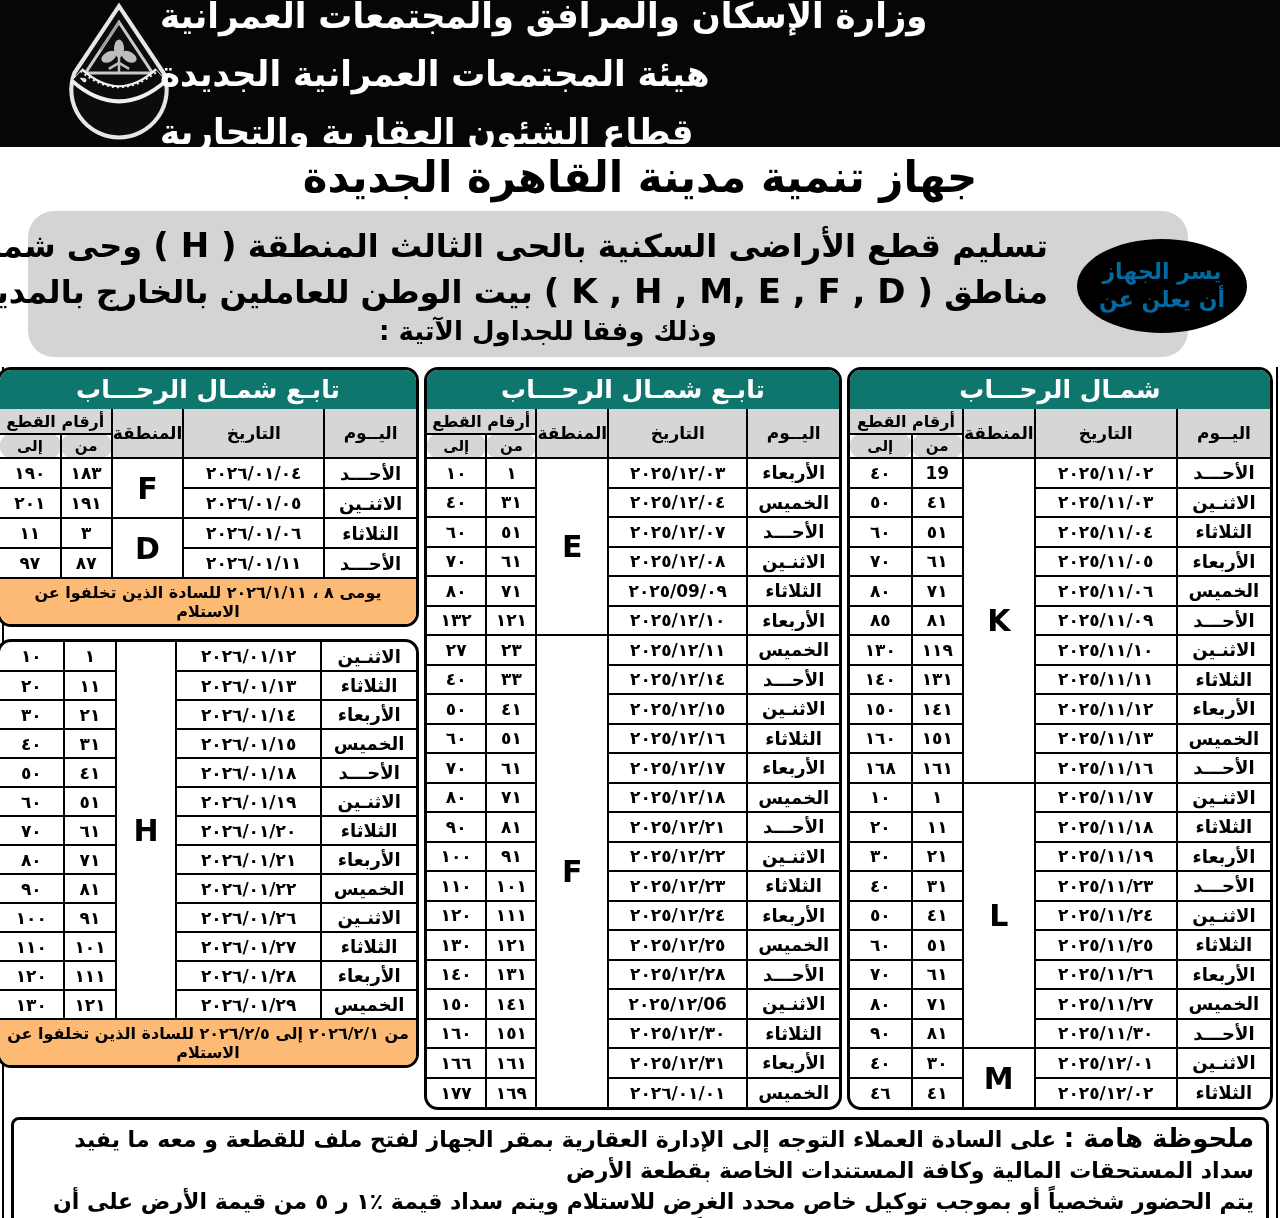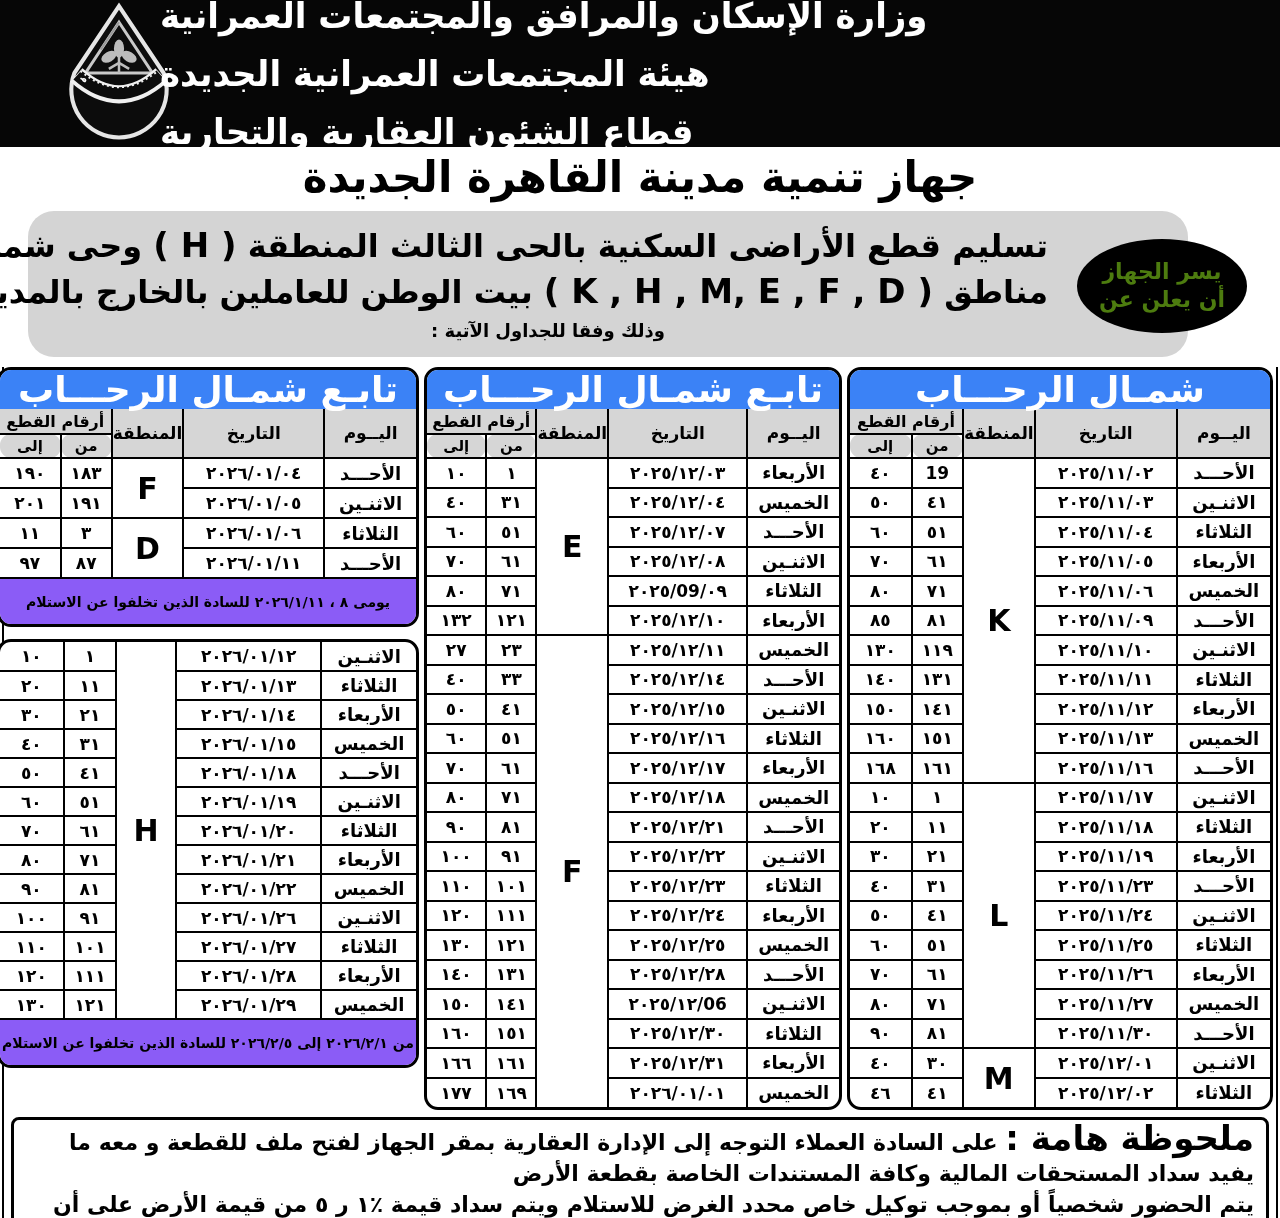--- a/index.html
+++ b/index.html
@@ -18,55 +18,55 @@
   .agency-line{height:60px;display:flex;align-items:center;justify-content:center;
     font-size:42px;white-space:nowrap;transform:scaleY(1.03);}
   
   .annc-wrap{position:relative;height:150px;margin-top:2px;}
   .annc-box{position:absolute;left:28px;right:92px;top:2px;bottom:2px;
     background:#d4d4d4;border-radius:26px;}
   .annc-text{position:absolute;left:20px;right:140px;top:6px;bottom:4px;
     display:flex;flex-direction:column;justify-content:center;text-align:center;}
   .annc-l1{font-size:32px;line-height:45px;white-space:nowrap;}
   .annc-l2{font-size:32px;line-height:45px;white-space:nowrap;}
-  .annc-l3{font-size:18px;line-height:32px;}
+  .annc-l3{font-size:26px;line-height:32px;}
   .latin-inline{direction:ltr;unicode-bidi:isolate;font-size:34px;}
   .badge{position:absolute;right:33px;top:30px;width:170px;height:94px;background:#000;
-    border-radius:50%;color:#4d7c0f;display:flex;flex-direction:column;align-items:center;
+    border-radius:50%;color:#0369a1;display:flex;flex-direction:column;align-items:center;
     justify-content:center;font-size:22px;line-height:28px;}
   
   .mid-frame{margin:8px 2px 0 2px;border-left:2px solid #000;border-right:2px solid #000;
     padding:0 3px;}
   .tables-row{display:flex;direction:rtl;gap:5px;align-items:flex-start;}
   .col-right{width:420px;flex:none;}
   .col-mid{width:412px;flex:none;}
   .col-left{width:422px;flex:none;display:flex;flex-direction:column;gap:12px;}
   .card{border:3px solid #000;border-radius:14px;overflow:hidden;background:#fff;}
-  .card-title{background:#3b82f6;color:#fff;height:39px;display:flex;align-items:center;
-    justify-content:center;font-size:36px;white-space:nowrap;}
+  .card-title{background:#0f766e;color:#fff;height:39px;display:flex;align-items:center;
+    justify-content:center;font-size:25px;white-space:nowrap;}
   table.grid{width:100%;border-collapse:collapse;direction:rtl;border-style:hidden;}
   .grid th,.grid td{border:2px solid #000;text-align:center;vertical-align:middle;padding:0;}
   .grid thead th{background:#d6d6d6;}
   .h-main{font-size:17px;margin-top:17px;}
   .h-plots{font-size:16px;height:24px;}
   .h-sub{font-size:15px;height:22px;border-radius:11px;}
   .r29 tbody tr{height:29.5px;}
   .r30 tbody tr{height:30px;}
   .r29b tbody tr{height:29px;}
   td.day-cell{font-size:18px;white-space:nowrap;}
   td.date-cell{font-size:17px;direction:ltr;letter-spacing:1px;white-space:nowrap;}
   td.num-cell{font-size:17px;direction:ltr;}
   td.area-cell{font-size:30px;}
-  td.footnote-cell{background:#8b5cf6;font-size:14px;height:45px;}
+  td.footnote-cell{background:#fdba74;font-size:16px;height:45px;}
   col.c-day{width:95px;} col.c-date{width:146px;} col.c-area{width:60px;}
   col.c-from{width:53px;} col.c-to{width:64px;}
   
   .note-box{margin:7px 4px;border:3px solid #000;border-radius:8px;padding:3px 12px 5px 12px;
     font-size:22px;line-height:31px;text-align:right;}
-  .note-lead{font-size:34px;}
+  .note-lead{font-size:26px;}
   .pct{direction:ltr;unicode-bidi:bidi-override;}
 </style>
 </head>
 <body>
 
 <div class="masthead">
   <svg class="logo" viewBox="0 0 120 140" xmlns="http://www.w3.org/2000/svg">
     <defs>
         <path id="lband" d="M20 74 Q60 112 100 74"></path>
       </defs>

